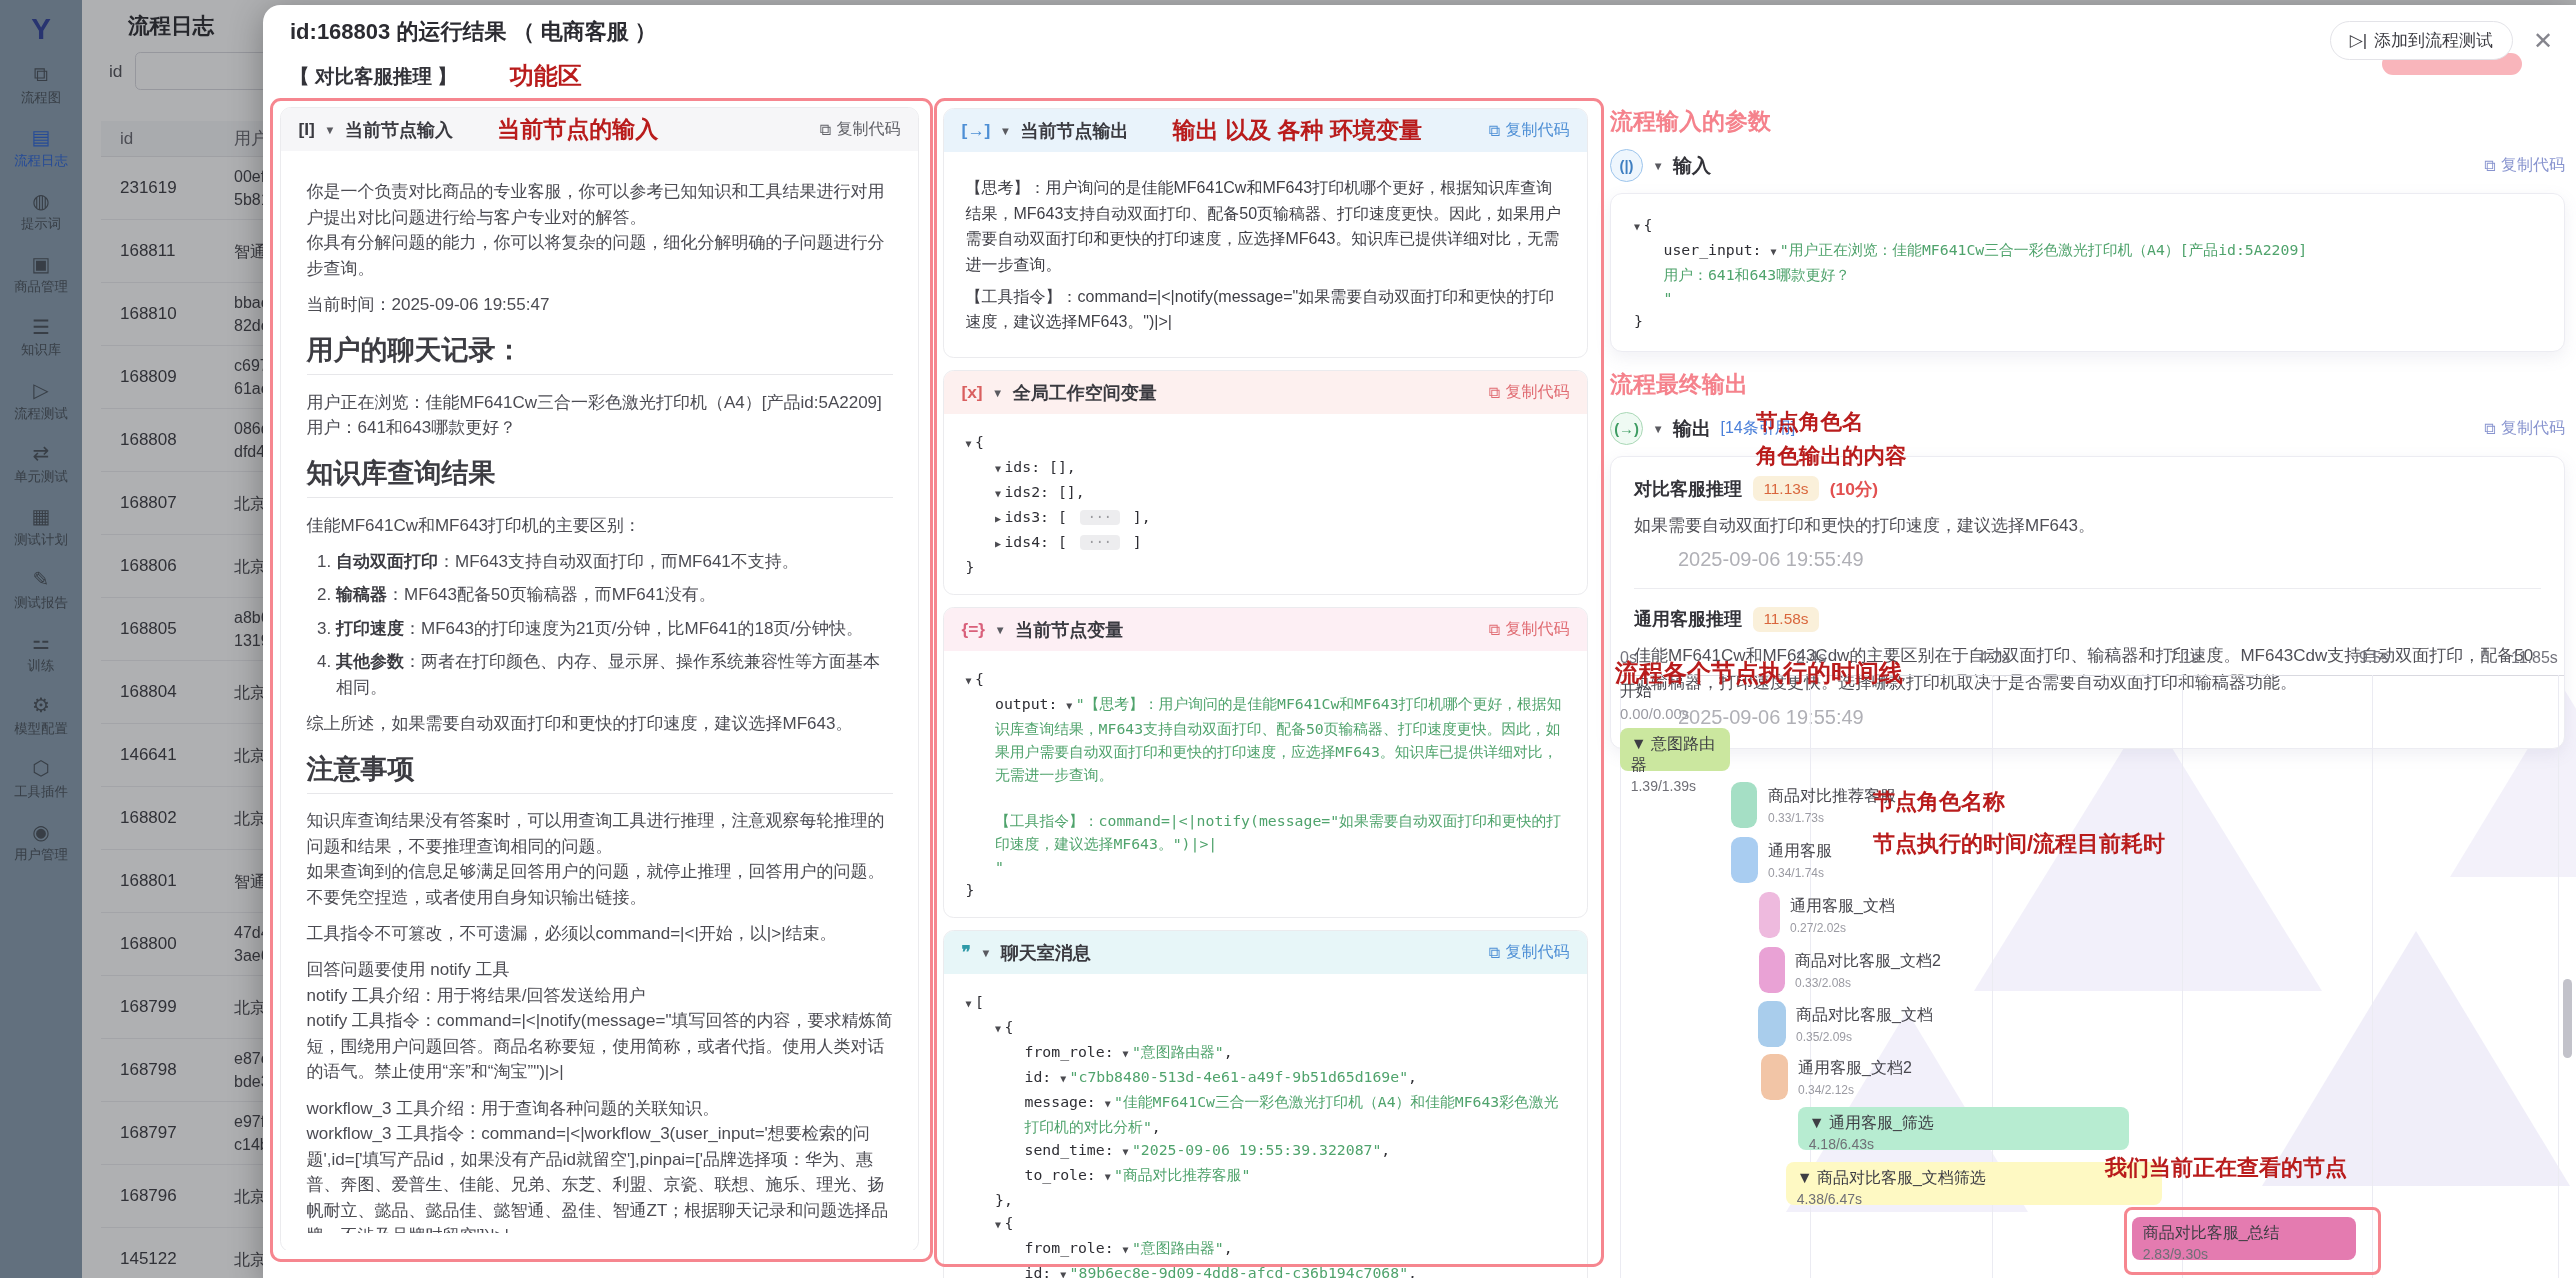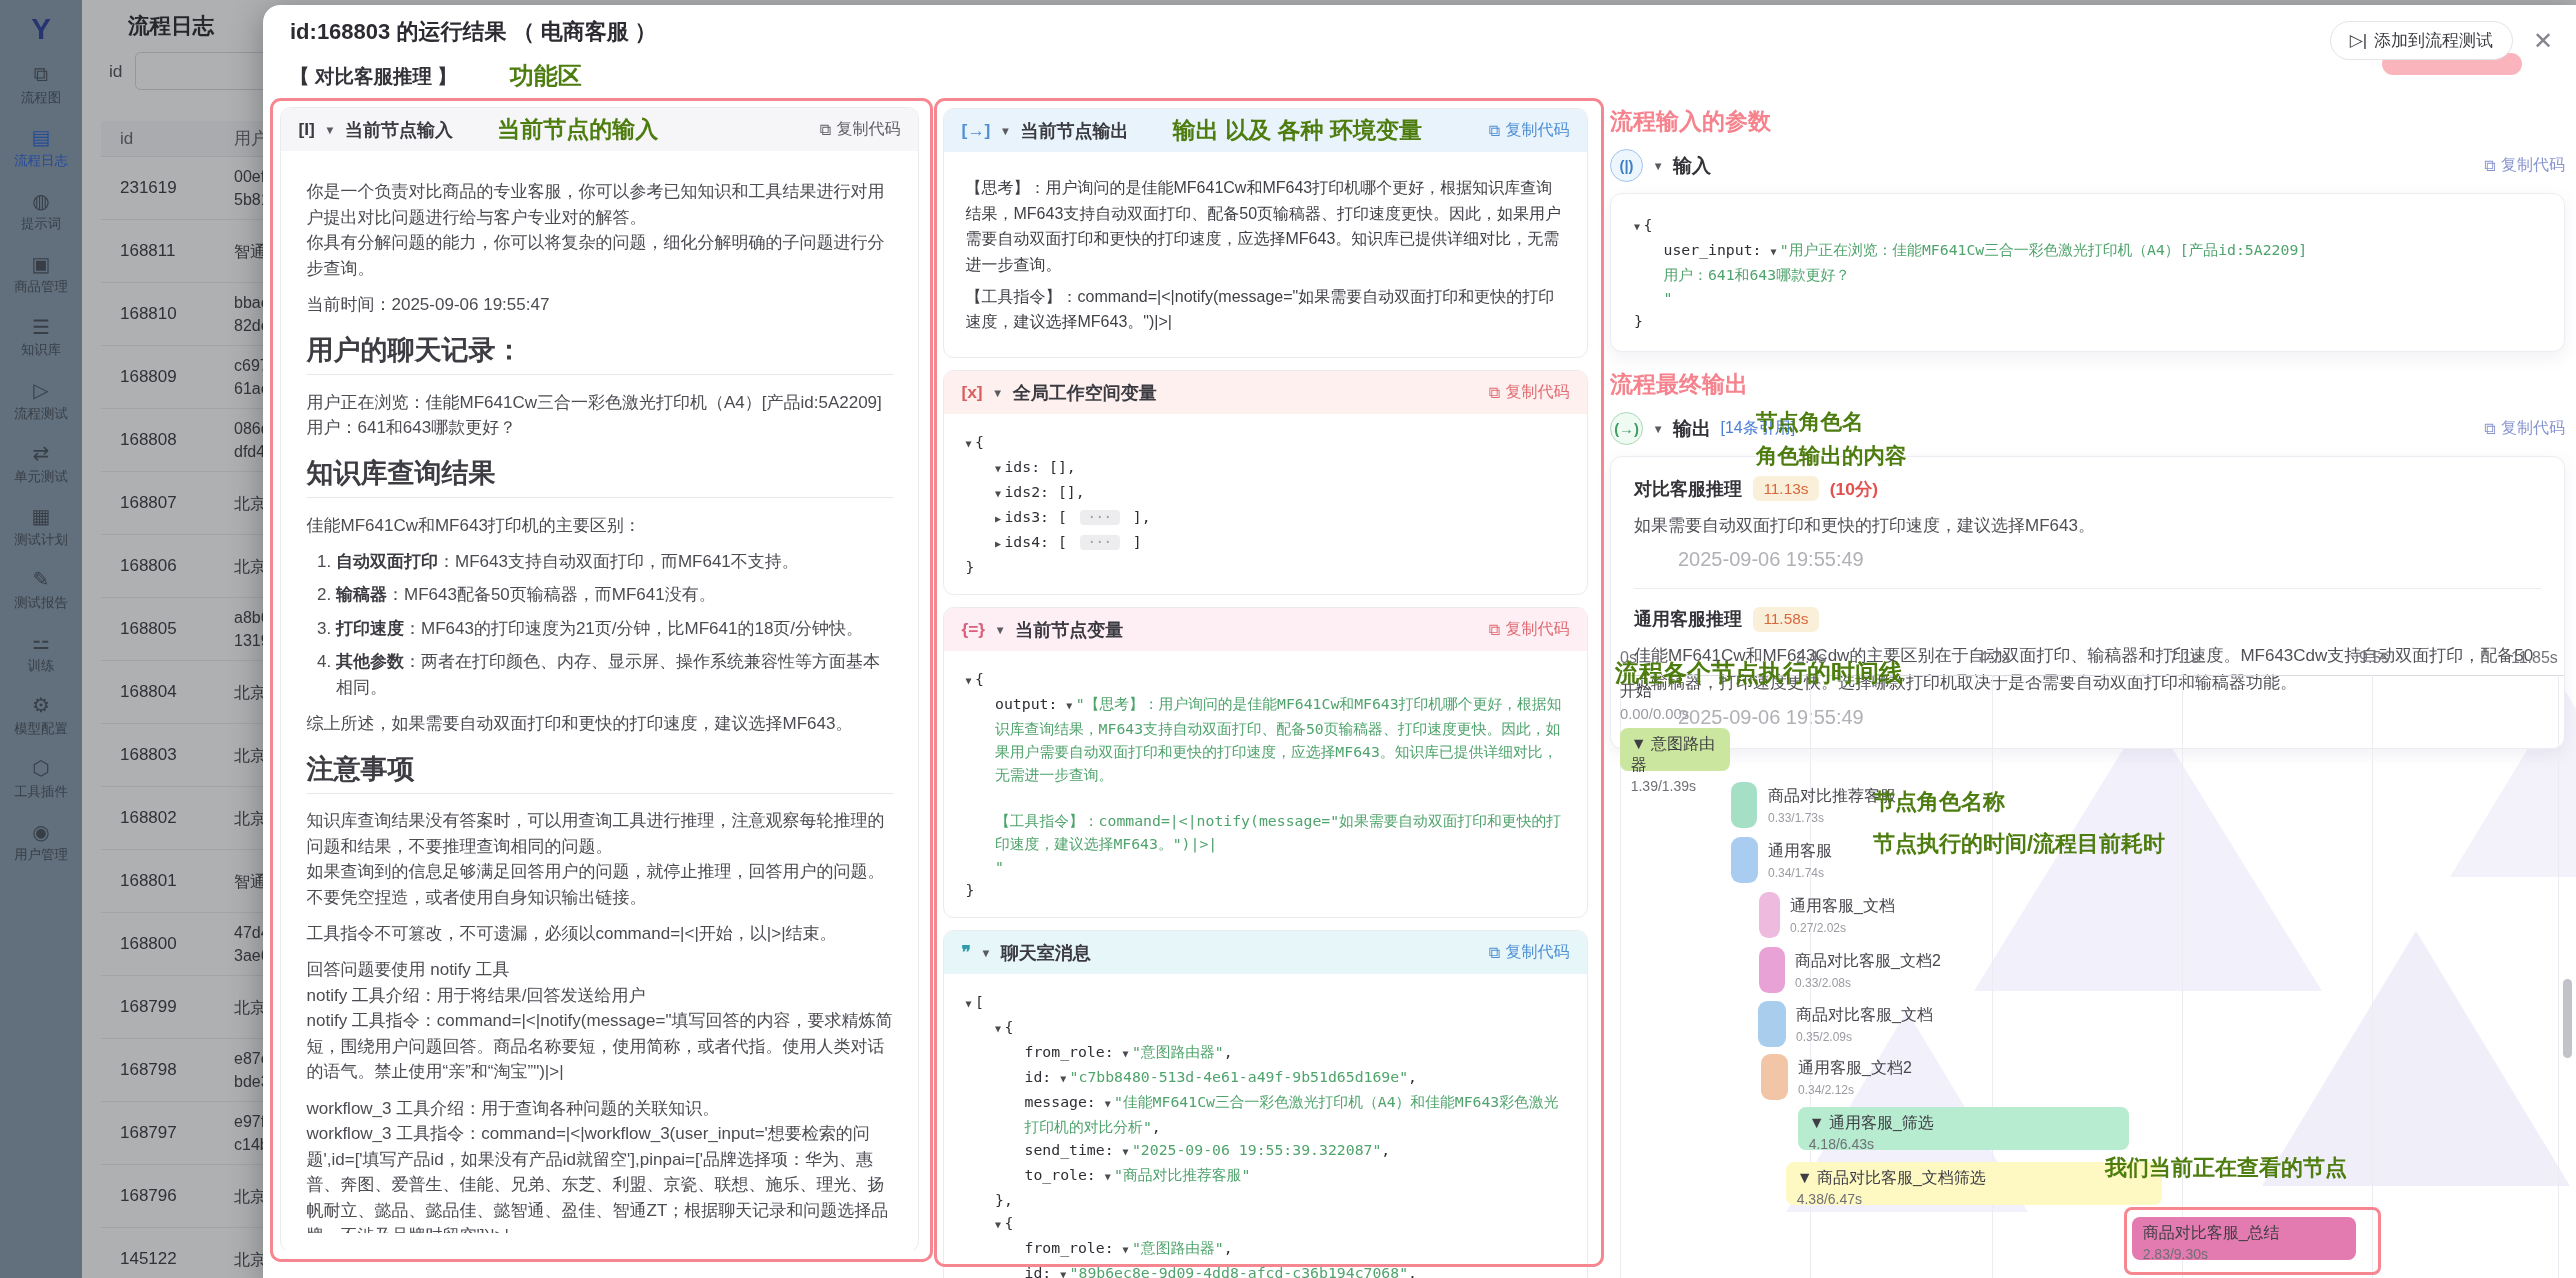--- a/index.html
+++ b/index.html
@@ -21,21 +21,21 @@
   .thead span:first-child{width:114px;padding-left:19px;}
   .trow{display:flex;height:62px;align-items:center;border-bottom:0.7px solid #ededf0;font-size:17px;color:#3f3f45;background:#fff;}
   .trow .cid{width:114px;padding-left:19px;}
   .trow .cuser{white-space:pre-line;font-size:16px;line-height:23px;color:#46464c;}
   
   .overlay{position:absolute;inset:0;background:rgba(20,22,28,0.34);}
   .modal{position:absolute;left:263px;top:5.4px;right:0;bottom:0;background:#fff;border-radius:17.4px 0 0 0;overflow:hidden;box-shadow:0 6.7px 34px rgba(0,0,0,.3);}
   .m-title{position:absolute;left:27px;top:12px;font-size:22px;font-weight:bold;color:#2b2b31;}
   .m-subrow{position:absolute;left:27px;top:55px;display:flex;align-items:center;gap:15px;}
   .node-label{font-size:19.5px;font-weight:bold;color:#333339;}
-  .anno{color:#4d7c0f;font-weight:600;}
+  .anno{color:#b91c1c;font-weight:600;}
   .anno-fn{font-size:24px;margin-left:23px;}
   .top-actions{position:absolute;right:23px;top:16px;display:flex;align-items:center;gap:20px;z-index:6;}
   .flow-test-btn{display:flex;align-items:center;gap:6.7px;border:1.3px solid #e3e3e8;border-radius:670px;padding:6.7px 19px;font-size:17px;color:#3c3c42;background:#fff;}
   .close-x{font-size:24px;color:#85858d;}
   .blob{position:absolute;right:54px;top:48px;width:140px;height:21.5px;background:#f7a2aa;opacity:.8;border-radius:12px;z-index:5;}
   .red-box{position:absolute;border:3.4px solid #f6868f;border-radius:10.7px;z-index:5;pointer-events:none;}
   
   .card{background:#fff;border:0.7px solid #ebebee;border-radius:10.7px;overflow:hidden;}
   .mhead{height:43px;display:flex;align-items:center;padding:0 17.4px;gap:9.4px;font-size:18px;font-weight:bold;color:#3a3a40;}
   .hd-gray{background:#f6f6f8;}
@@ -212,21 +212,21 @@
             <div class="trow">
               <span class="cid">168805</span>
               <span class="cuser">a8b66a9a
 13191c56</span>
             </div>
             <div class="trow">
               <span class="cid">168804</span>
               <span class="cuser">北京大智一</span>
             </div>
             <div class="trow">
-              <span class="cid">168803</span>
+              <span class="cid">146641</span>
               <span class="cuser">北京大智一</span>
             </div>
             <div class="trow">
               <span class="cid">168802</span>
               <span class="cuser">北京大智一</span>
             </div>
             <div class="trow">
               <span class="cid">168801</span>
               <span class="cuser">智通仁和</span>
             </div>

